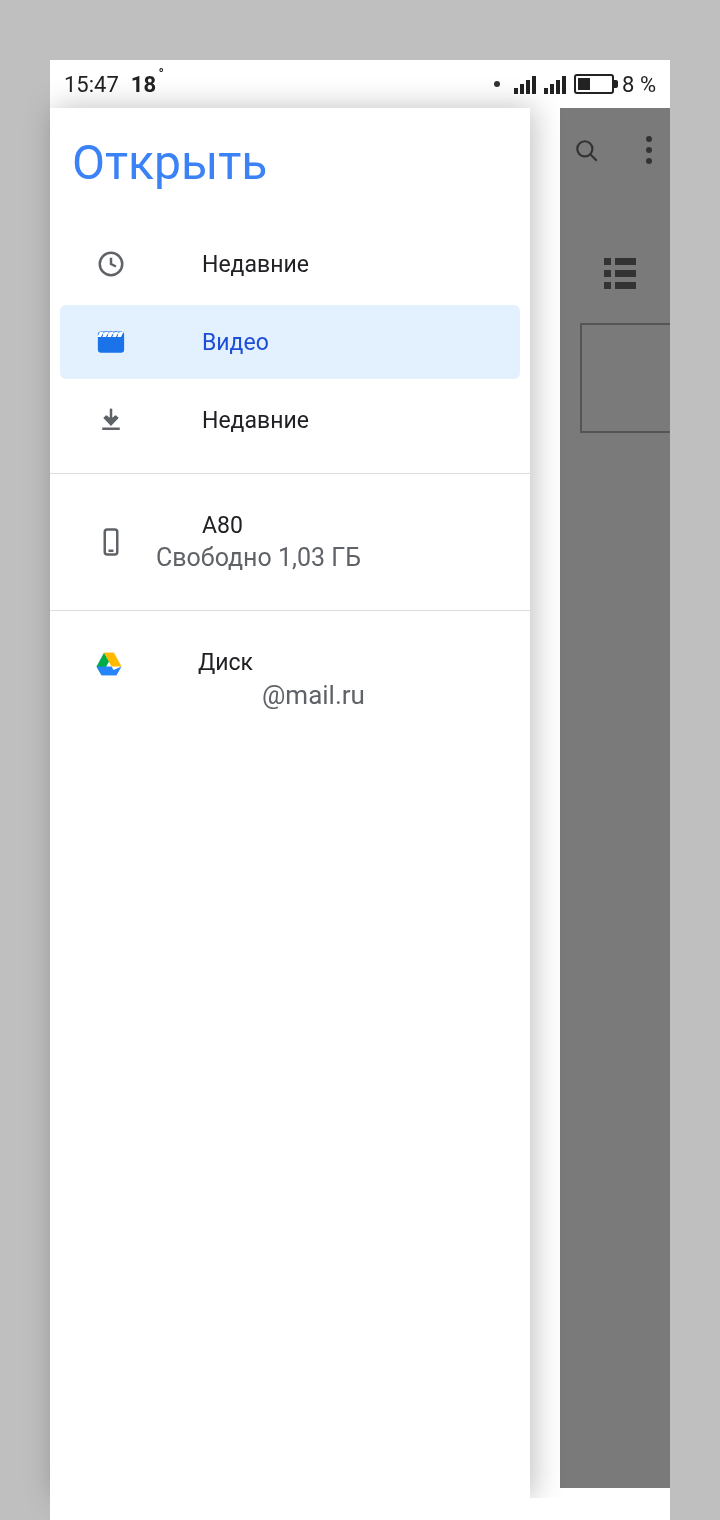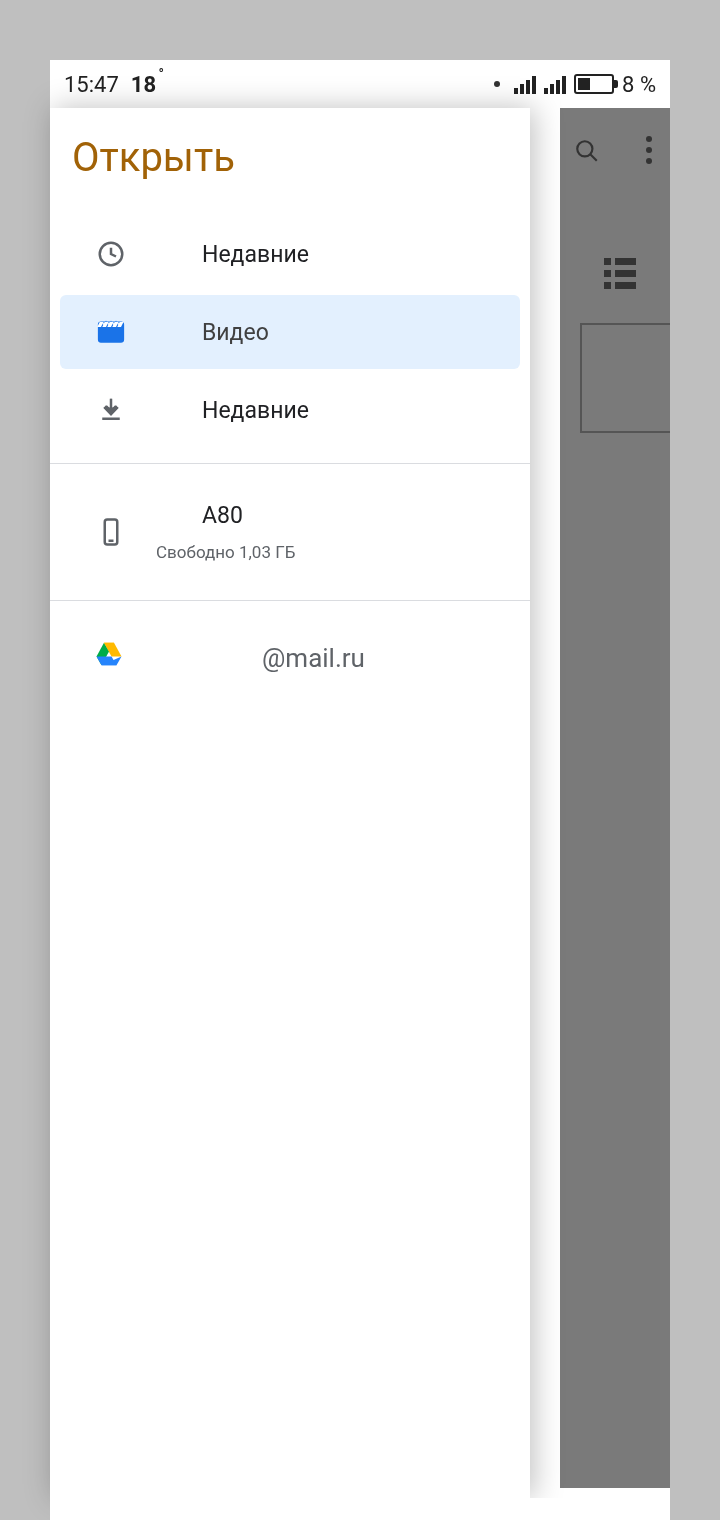--- a/index.html
+++ b/index.html
@@ -107,39 +107,39 @@
   
   .drawer {
     position: absolute;
     left: 0; top: 0; bottom: 0;
     width: 480px;
     background: #fff;
     box-shadow: 4px 0 28px rgba(0,0,0,0.25);
     display: flex; flex-direction: column;
   }
   .drawer-title {
-    color: #a16207;
-    font-size: 40px;
+    color: #3b82f6;
+    font-size: 48px;
     font-weight: 400;
     padding: 26px 22px 34px 22px;
   }
   .item {
     display: flex;
     align-items: center;
     gap: 28px;
     padding: 22px 12px 22px 34px;
     margin: 2px 10px;
     border-radius: 6px;
   }
   .item .icon { width: 34px; display:flex; justify-content:center; }
   .item .labels { display:flex; flex-direction:column; }
   .item .label { font-size: 23px; color: #202124; margin-left: 46px; }
-  .item .sub { font-size: 17px; color: #5f6368; margin-top: 13px; }
+  .item .sub { font-size: 25px; color: #5f6368; margin-top: 4px; }
   .item.selected { background: #e3f0fe; }
-  .item.selected .label { color: #404040; }
+  .item.selected .label { color: #1d4ed8; }
   .item.selected .icon svg { fill: #1a73e8; }
   .divider {
     height: 1px; background: #dadce0; margin: 14px 0;
   }
   .storage-item .sub-right {
     font-size: 26px; color: #5f6368; margin-top: 4px; padding-left: 110px;
   }
   
   .navbar {
     position: absolute; bottom: 0; left: 0; right: 0;
@@ -273,20 +273,21 @@
         <span class="icon">
           <svg width="30" height="30" viewBox="0 0 24 24">
             <polygon points="8,3 16,3 22,14 14,14" fill="#ffba00"></polygon>
             <polygon points="2,14 8,3 12,10 6,21" fill="#00ac47"></polygon>
             <polygon points="6,21 22,14 18,21" fill="#2684fc"></polygon>
             <polygon points="2,14 14,14 18,21 6,21" fill="#2684fc"></polygon>
             <polygon points="8,3 16,3 12,10" fill="#ffba00"></polygon>
           </svg>
         </span>
         <div class="labels" style="width:100%;">
+          <span class="label">Диск</span>
           <span class="sub-right">@mail.ru</span>
         </div>
       </div>
     </div>
   </div>
 
   <div class="navbar">
     <div class="nav-btn">
       <svg width="30" height="30" viewBox="0 0 24 24" fill="none" stroke="#9aa0a6" stroke-width="2">
         <line x1="4" y1="6" x2="20" y2="6"></line>

